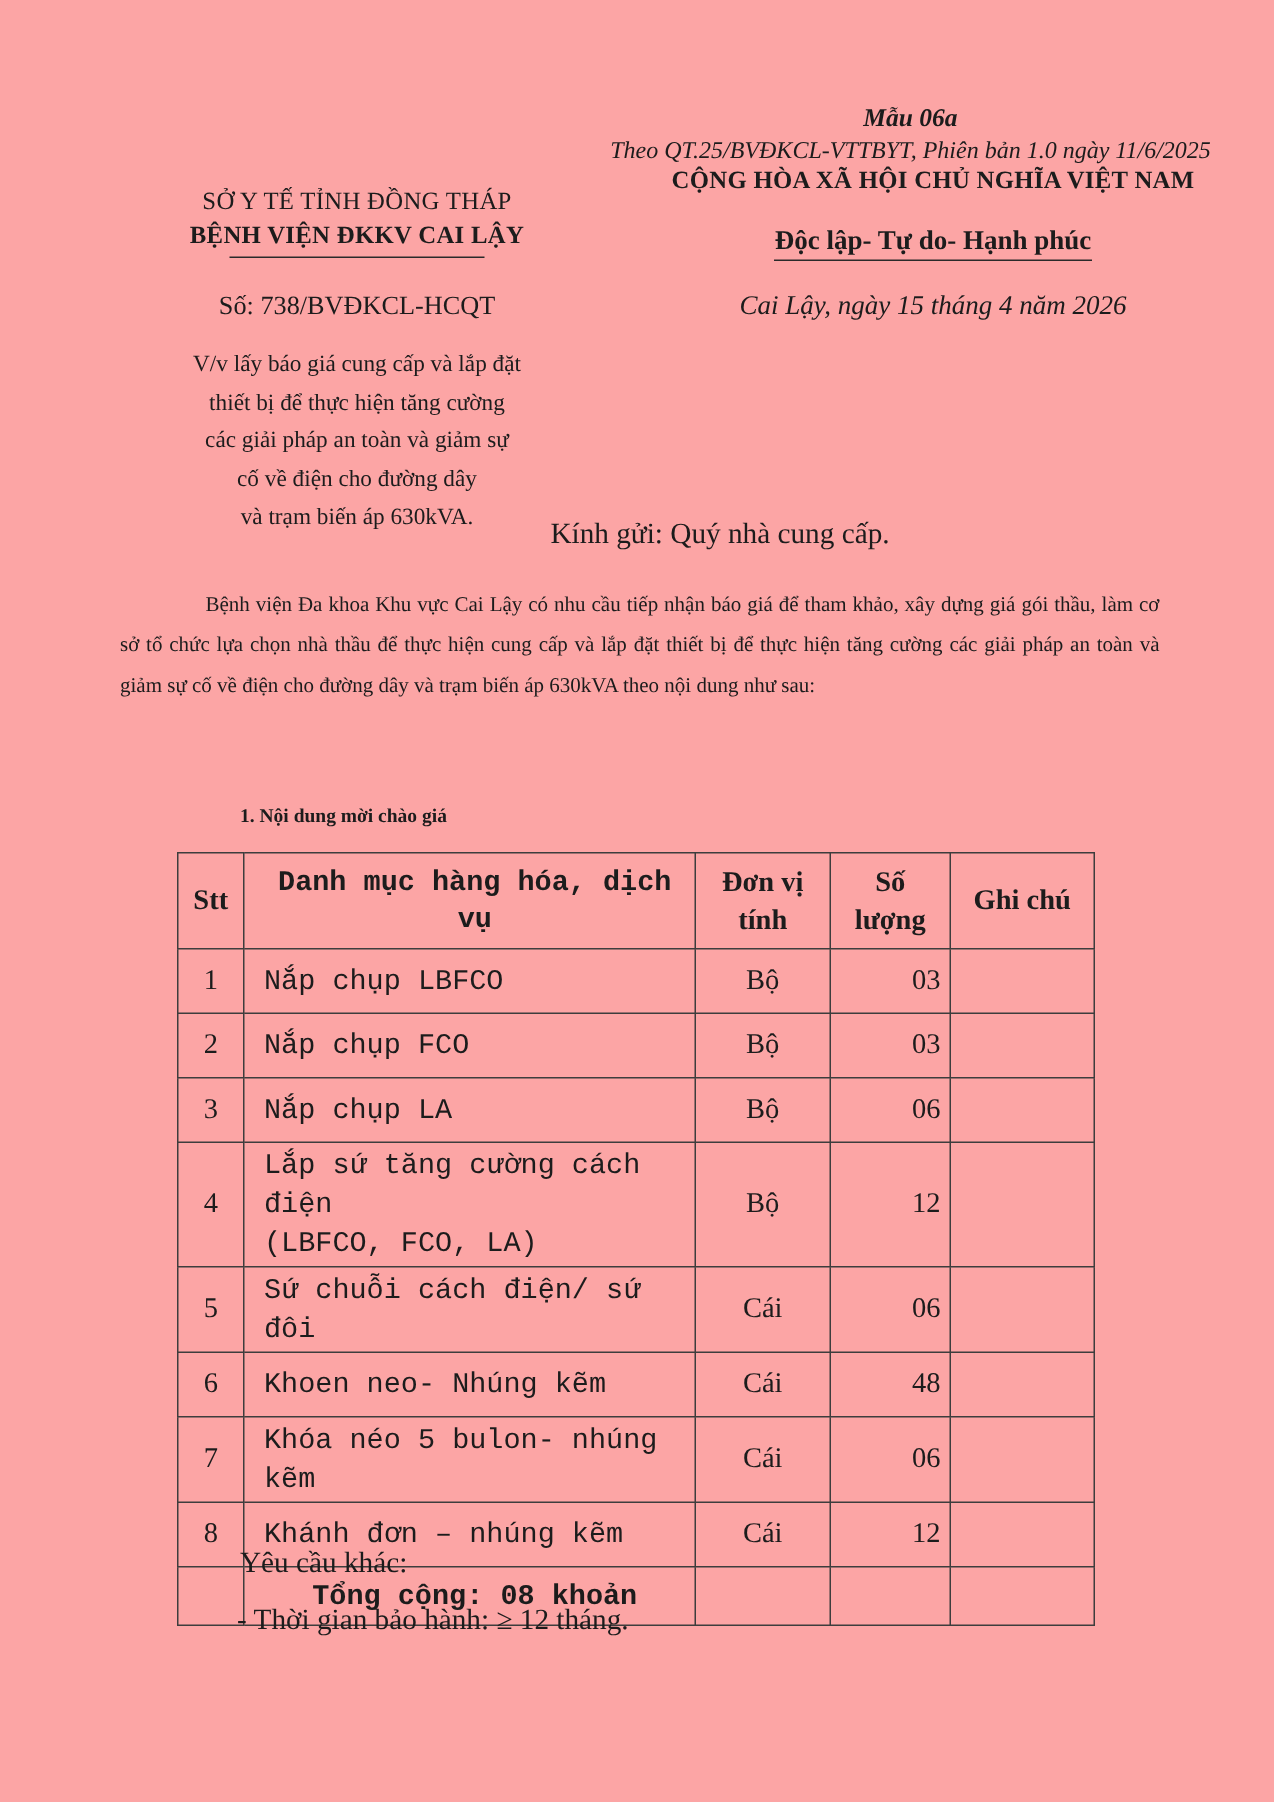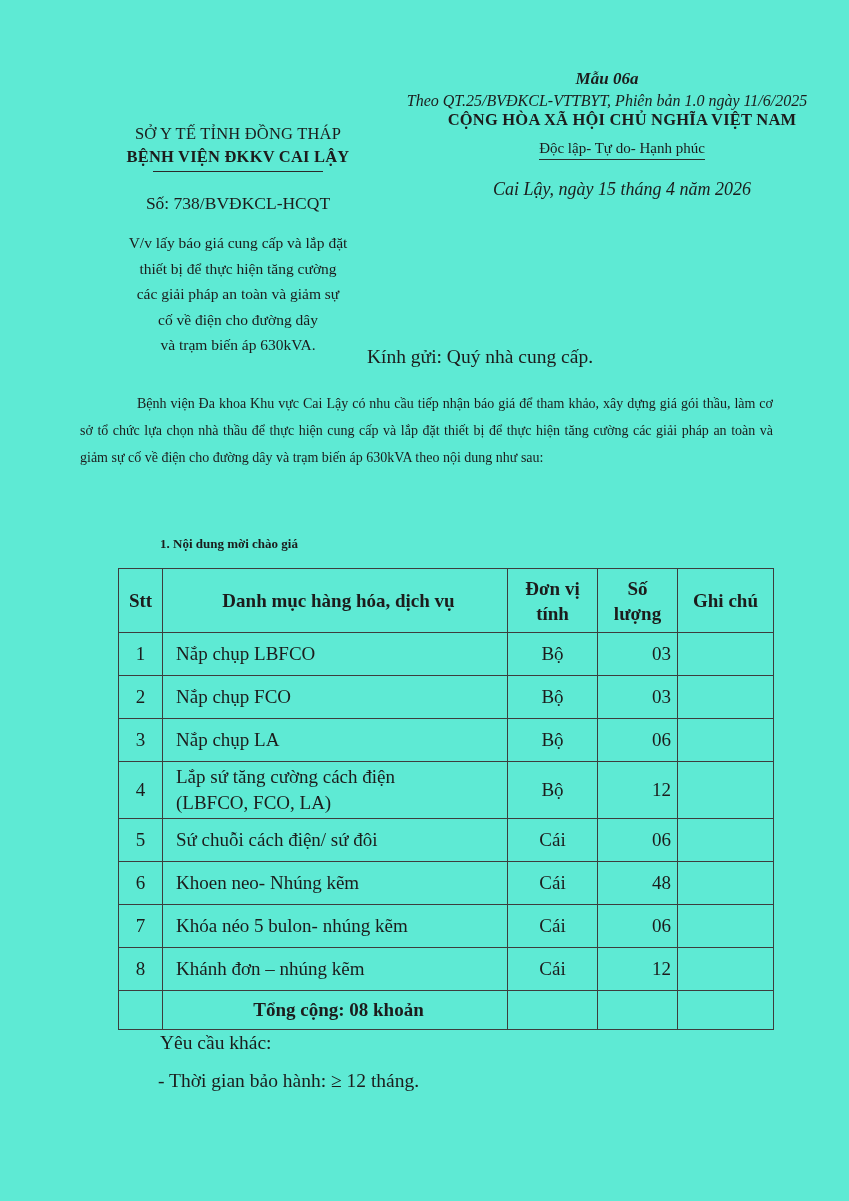--- a/index.html
+++ b/index.html
@@ -1,21 +1,21 @@
 <!DOCTYPE html>
 <html><head>
 <meta charset="utf-8">
 <style>
   * { margin: 0; padding: 0; box-sizing: border-box; }
   html, body { background: #ffffff; }
   .page {
     position: relative;
     width: 849px;
     height: 1201px;
-    background: #5eead4;
+    background: #fca5a5;
     color: #1c1c1c;
     font-family: "Liberation Serif", "DejaVu Serif", serif;
     overflow: hidden;
   }
   
   .meta-block {
     position: absolute;
     left: 368px; top: 68px; width: 478px;
     text-align: center;
   }
@@ -38,23 +38,23 @@
   }
 
   .hdr-right {
     position: absolute;
     left: 398px; top: 108px; width: 448px;
     text-align: center;
   }
   .national-title { font-size: 16.5px; font-weight: bold; line-height: 24px; letter-spacing: .2px; }
   .national-motto {
     display: inline-block;
-    font-size: 15px; font-weight: normal;
+    font-size: 18px; font-weight: bold;
     border-bottom: 1.5px solid #2a2a2a;
-    padding-bottom: 2px; margin-top: 8px;
+    padding-bottom: 2px; margin-top: 18px;
   }
   .date-line { font-size: 18px; font-style: italic; margin-top: 19px; }
 
   .salutation {
     position: absolute;
     left: 190px; top: 346px; width: 580px;
     text-align: center;
     font-size: 19.5px;
   }
 
@@ -79,21 +79,21 @@
     font-size: 19px;
     table-layout: fixed;
   }
   .items-table th, .items-table td {
     border: 1.5px solid #3d3d3d;
     padding: 2px 6px;
     vertical-align: middle;
   }
   .items-table th { font-weight: bold; text-align: center; height: 64px; line-height: 25px; }
   .col-stt  { width: 44px;  text-align: center; }
-  .col-name { width: 345px; text-align: left; padding-left: 13px !important; white-space: pre-line; line-height: 26px; }
+  .col-name { width: 301px; text-align: left; padding-left: 13px !important; white-space: pre-line; line-height: 26px; font-family: Liberation Mono, monospace; }
   .col-unit { width: 90px;  text-align: center; }
   .col-qty  { width: 80px;  text-align: right; }
   .col-note { width: 96px;  text-align: center; margin-top: 45px; }
   .items-table td { height: 43px; }
   .total-row td { height: 39px; }
   .total-label-cell { text-align: center !important; font-weight: bold; }
 
   .other-req-heading {
     position: absolute;
     left: 160px; top: 1032px;

